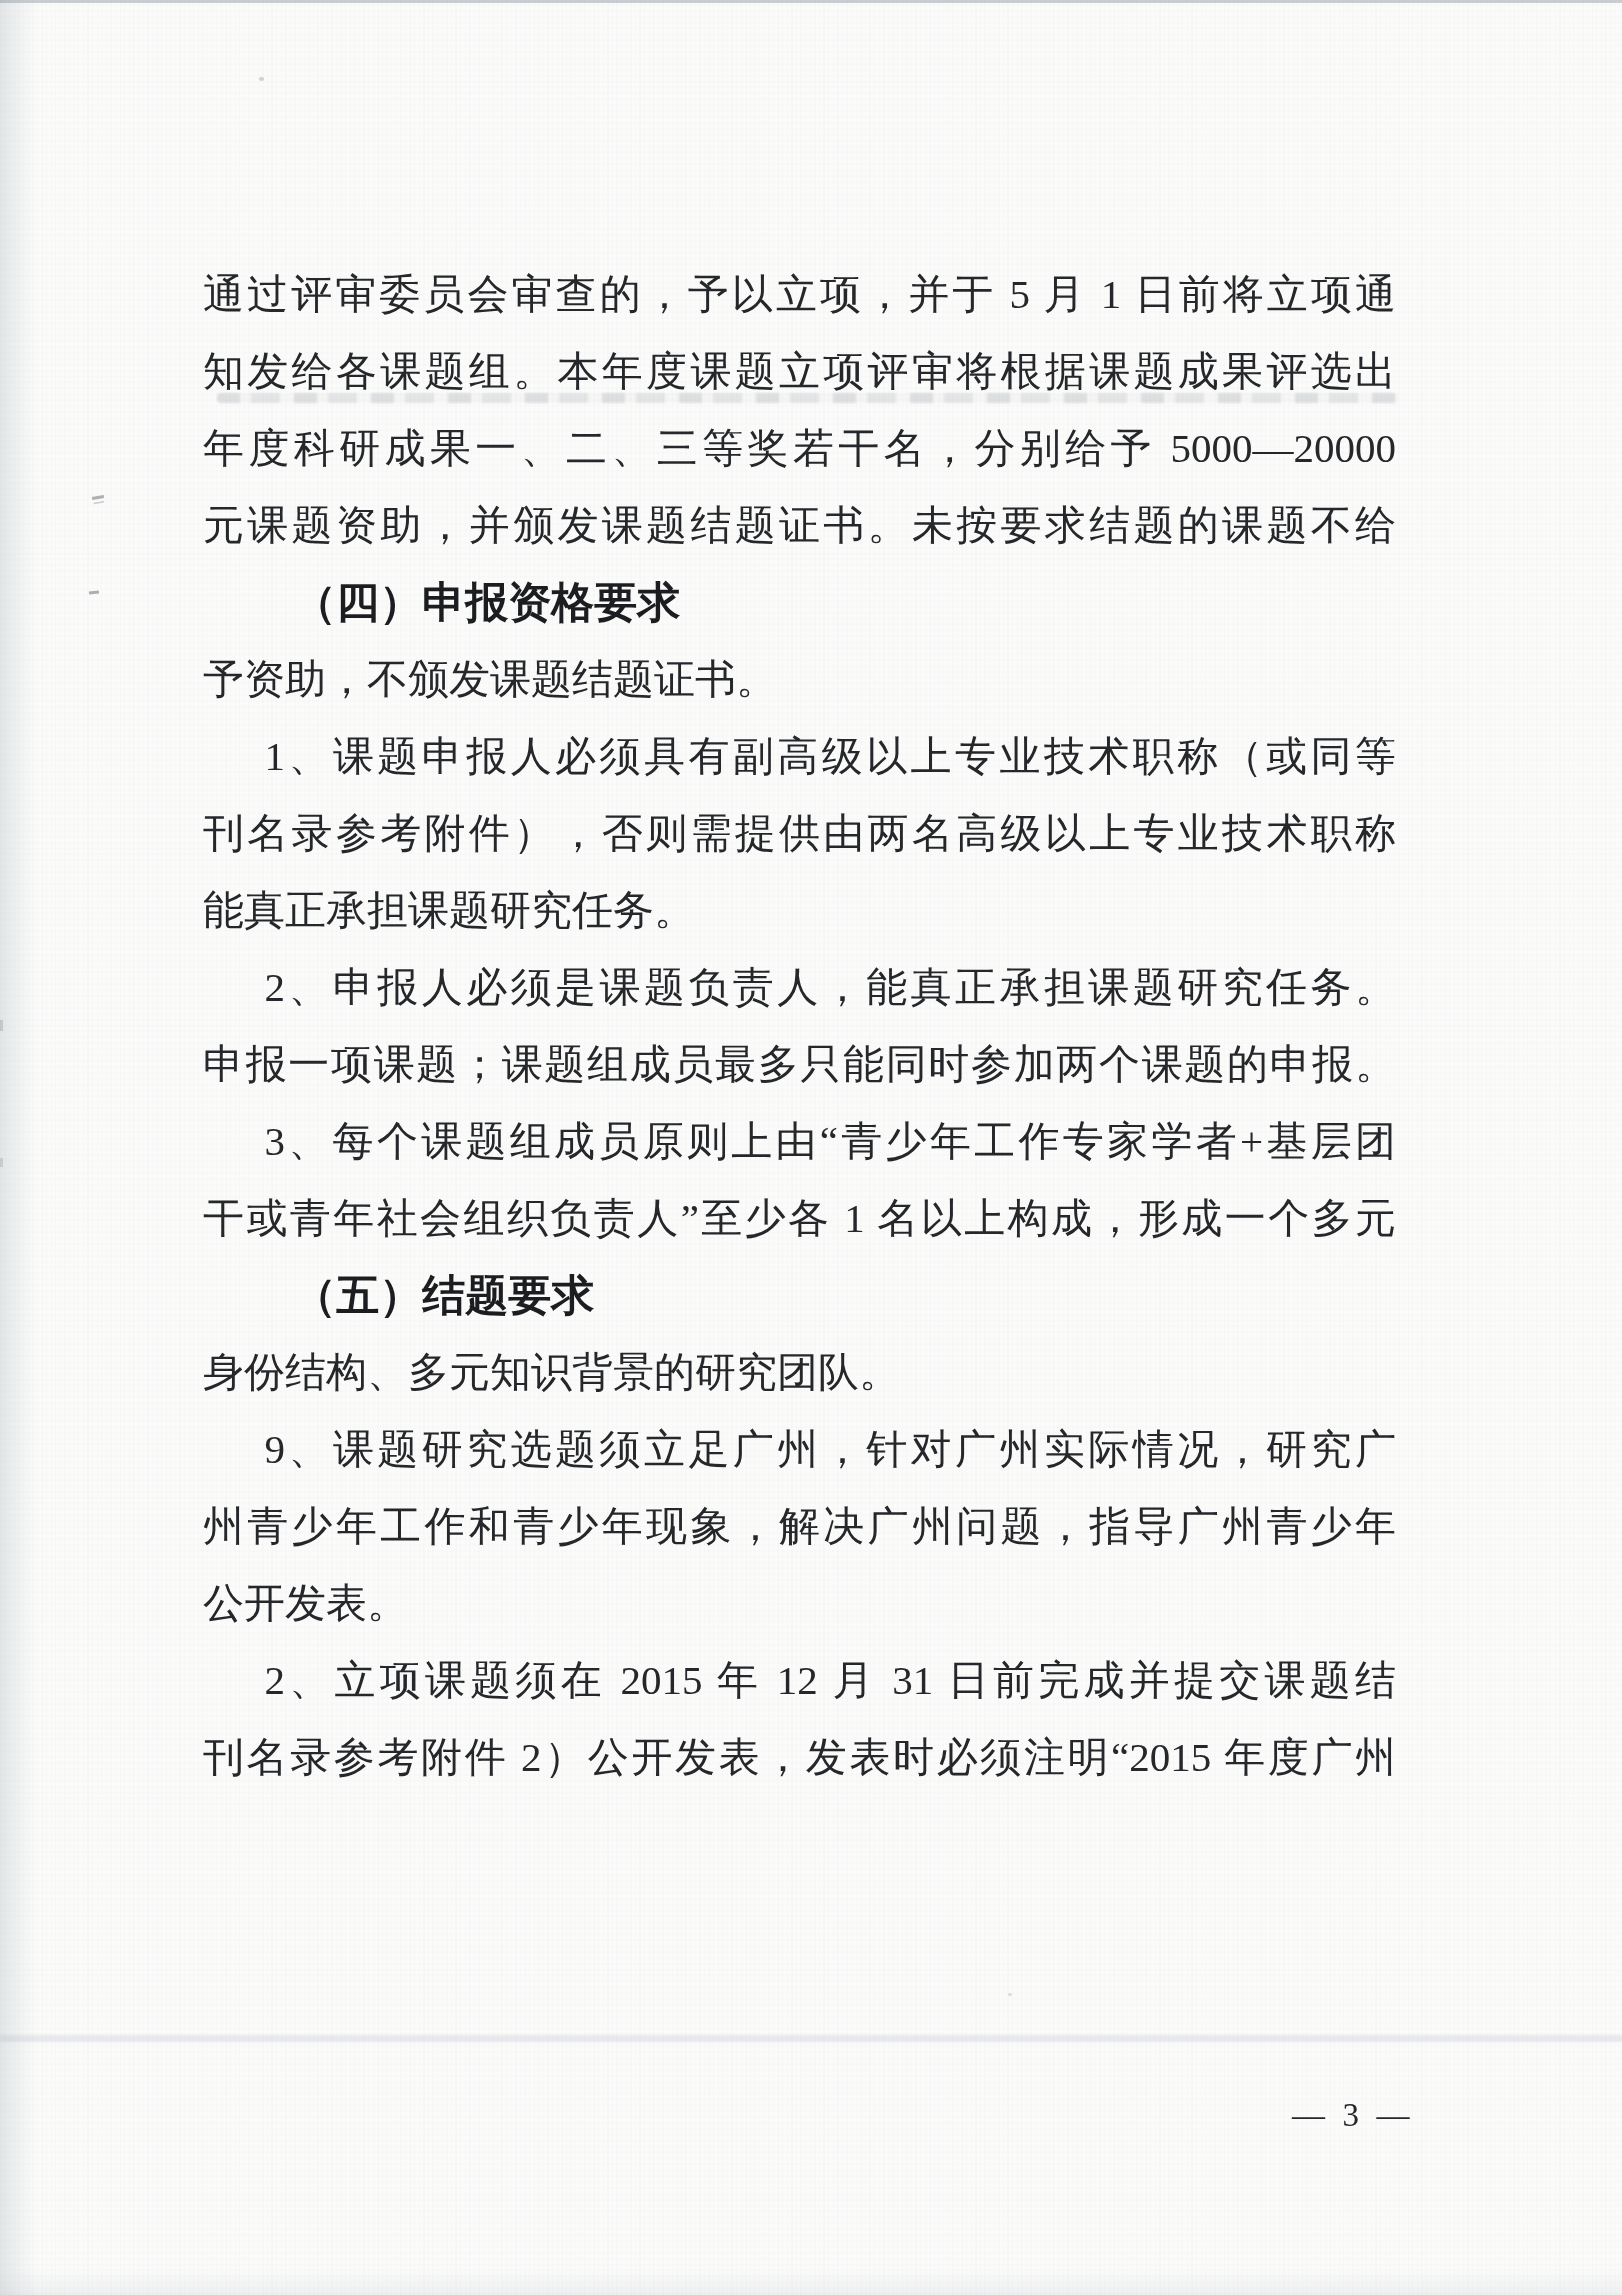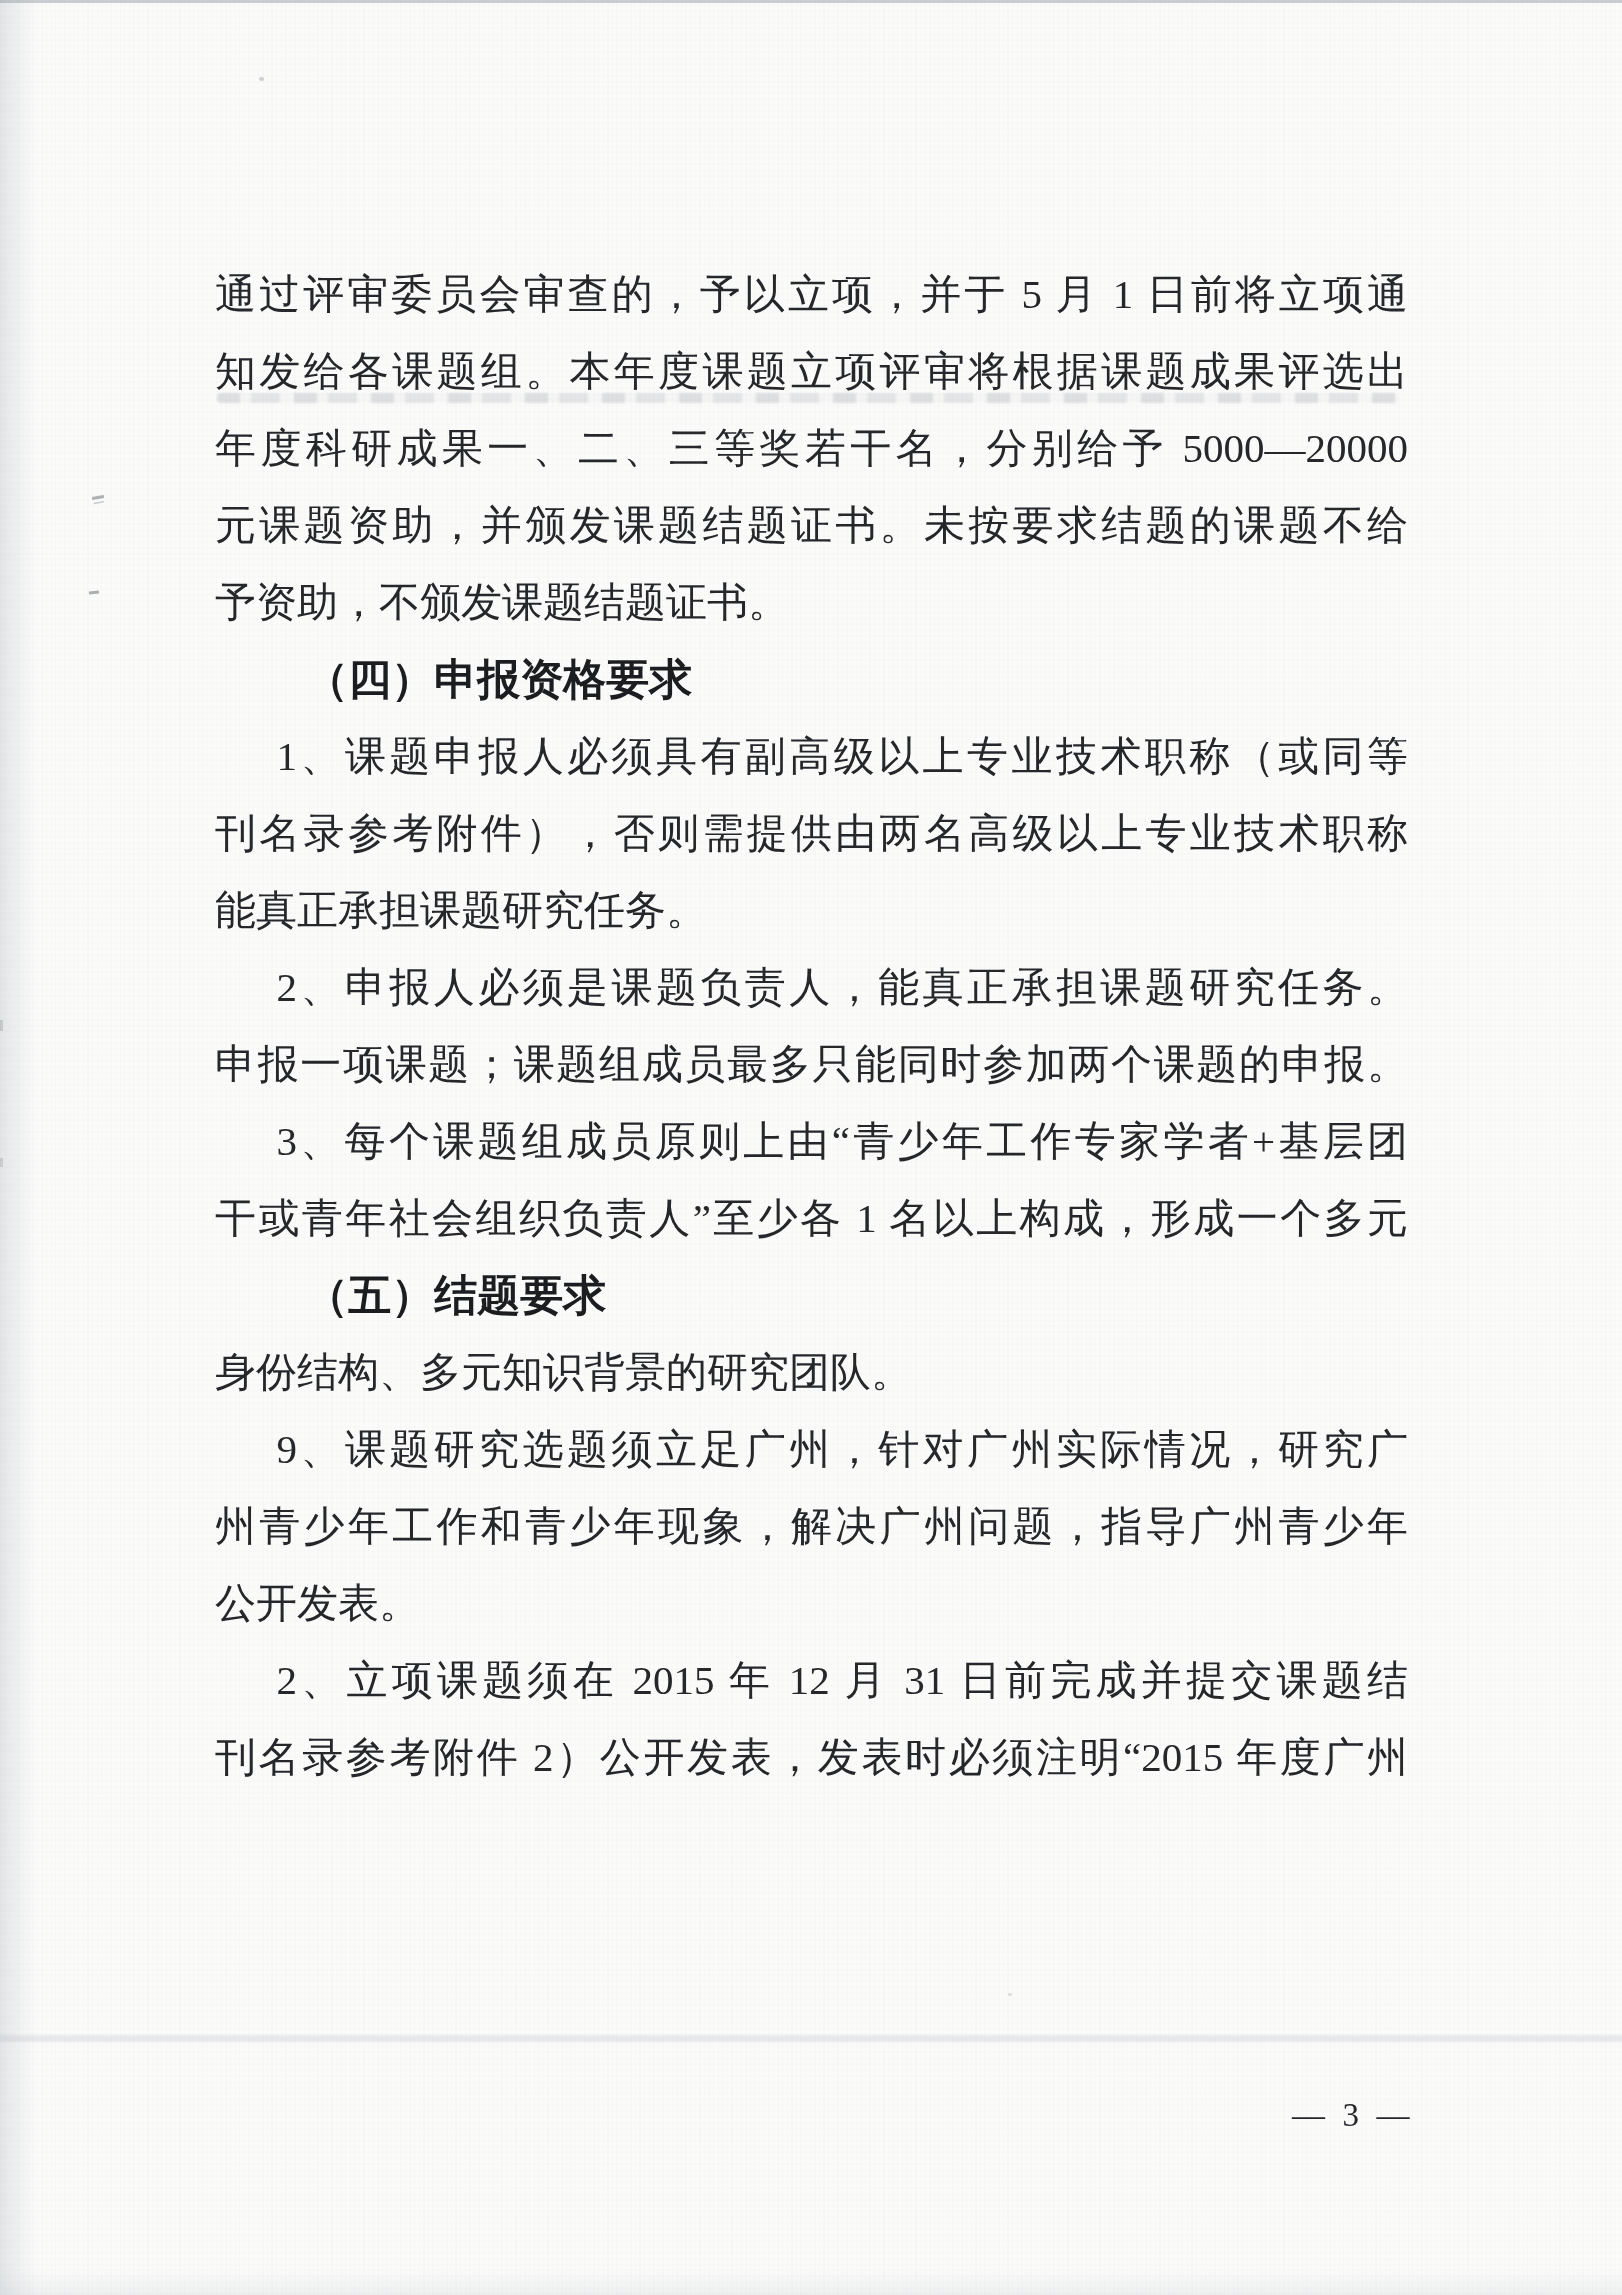--- a/index.html
+++ b/index.html
@@ -44,21 +44,21 @@
   }
   .smudge{position:absolute;background:rgba(108,114,120,0.55);}
   .smudge.s1{left:92px;top:496px;width:11.8px;height:3.3px;transform:rotate(-10deg);box-shadow:0 5.2px 0 -0.7px rgba(108,114,120,0.35);}
   .smudge.s2{left:89px;top:591px;width:9.8px;height:3.3px;transform:rotate(-6deg);}
   .smudge.s3{left:259px;top:77px;width:4.6px;height:3.9px;border-radius:50%;opacity:.55;}
   .smudge.s4{left:1008px;top:1993px;width:3.9px;height:3.3px;border-radius:50%;opacity:.4;}
   .smudge.s5{left:0px;top:1020px;width:3.3px;height:10.5px;opacity:.45;}
   .smudge.s6{left:0px;top:1158px;width:3.3px;height:9.2px;opacity:.4;}
 
   .text-block{
-    position:absolute;left:215px;top:256px;width:1193px;
+    position:absolute;left:203px;top:256px;width:1193px;
     color:#25272b;
   }
   .line{
     height:77px;line-height:77px;
     font-size:41px;
     white-space:nowrap;
   }
   .line.justify{
     white-space:normal;
     text-align:justify;
@@ -90,22 +90,22 @@
   <div class="smudge s3"></div>
   <div class="smudge s4"></div>
   <div class="smudge s5"></div>
   <div class="smudge s6"></div>
 
   <div class="text-block">
       <div class="line justify">通过评审委员会审查的，予以立项，并于 5 月 1 日前将立项通</div>
       <div class="line justify">知发给各课题组。本年度课题立项评审将根据课题成果评选出</div>
       <div class="line justify">年度科研成果一、二、三等奖若干名，分别给予 5000—20000</div>
       <div class="line justify">元课题资助，并颁发课题结题证书。未按要求结题的课题不给</div>
+      <div class="line heading" style="text-indent: 2.1em;">（四）申报资格要求</div>
       <div class="line">予资助，不颁发课题结题证书。</div>
-      <div class="line heading" style="text-indent: 2.1em;">（四）申报资格要求</div>
       <div class="line justify" style="text-indent: 1.5em;">1、课题申报人必须具有副高级以上专业技术职称（或同等</div>
       <div class="line justify">刊名录参考附件），否则需提供由两名高级以上专业技术职称</div>
       <div class="line">能真正承担课题研究任务。</div>
       <div class="line justify" style="text-indent: 1.5em;">2、申报人必须是课题负责人，能真正承担课题研究任务。</div>
       <div class="line justify">申报一项课题；课题组成员最多只能同时参加两个课题的申报。</div>
       <div class="line justify" style="text-indent: 1.5em;">3、每个课题组成员原则上由“青少年工作专家学者+基层团</div>
       <div class="line justify">干或青年社会组织负责人”至少各 1 名以上构成，形成一个多元</div>
       <div class="line heading" style="text-indent: 2.1em;">（五）结题要求</div>
       <div class="line">身份结构、多元知识背景的研究团队。</div>
       <div class="line justify" style="text-indent: 1.5em;">9、课题研究选题须立足广州，针对广州实际情况，研究广</div>

